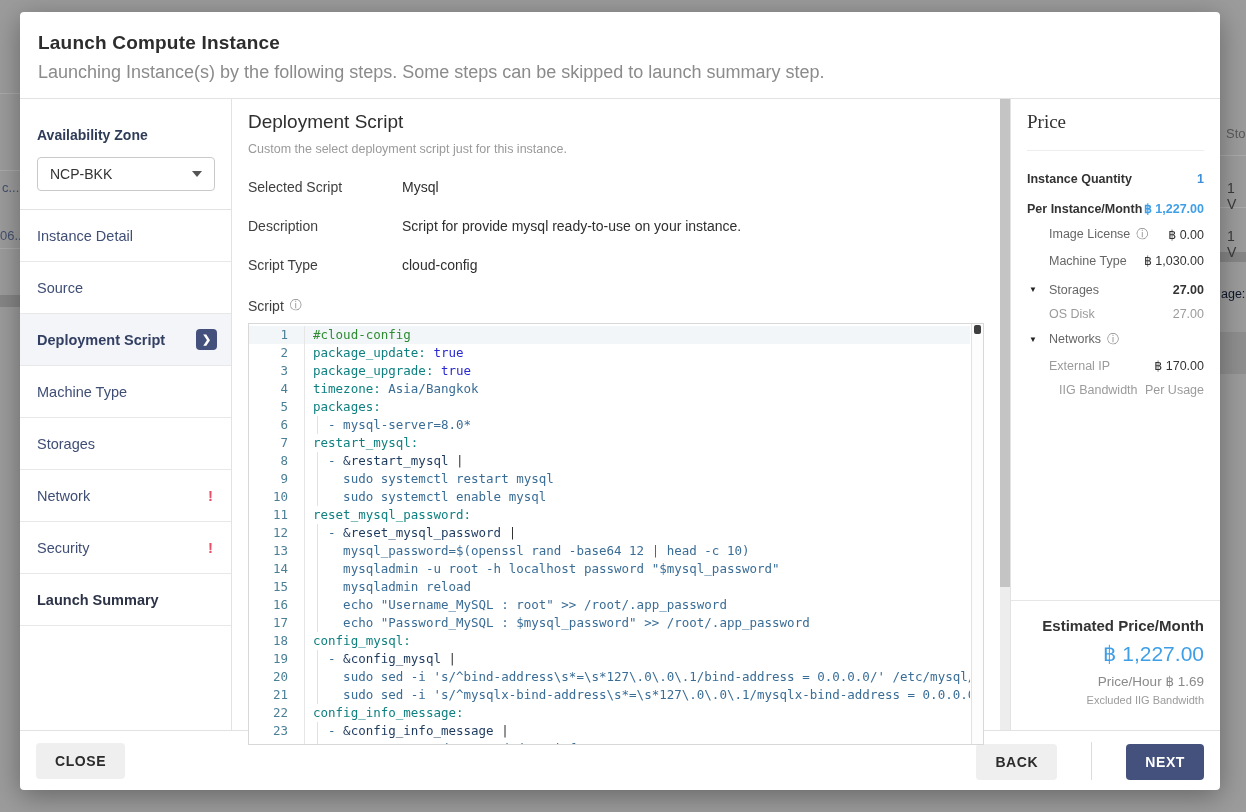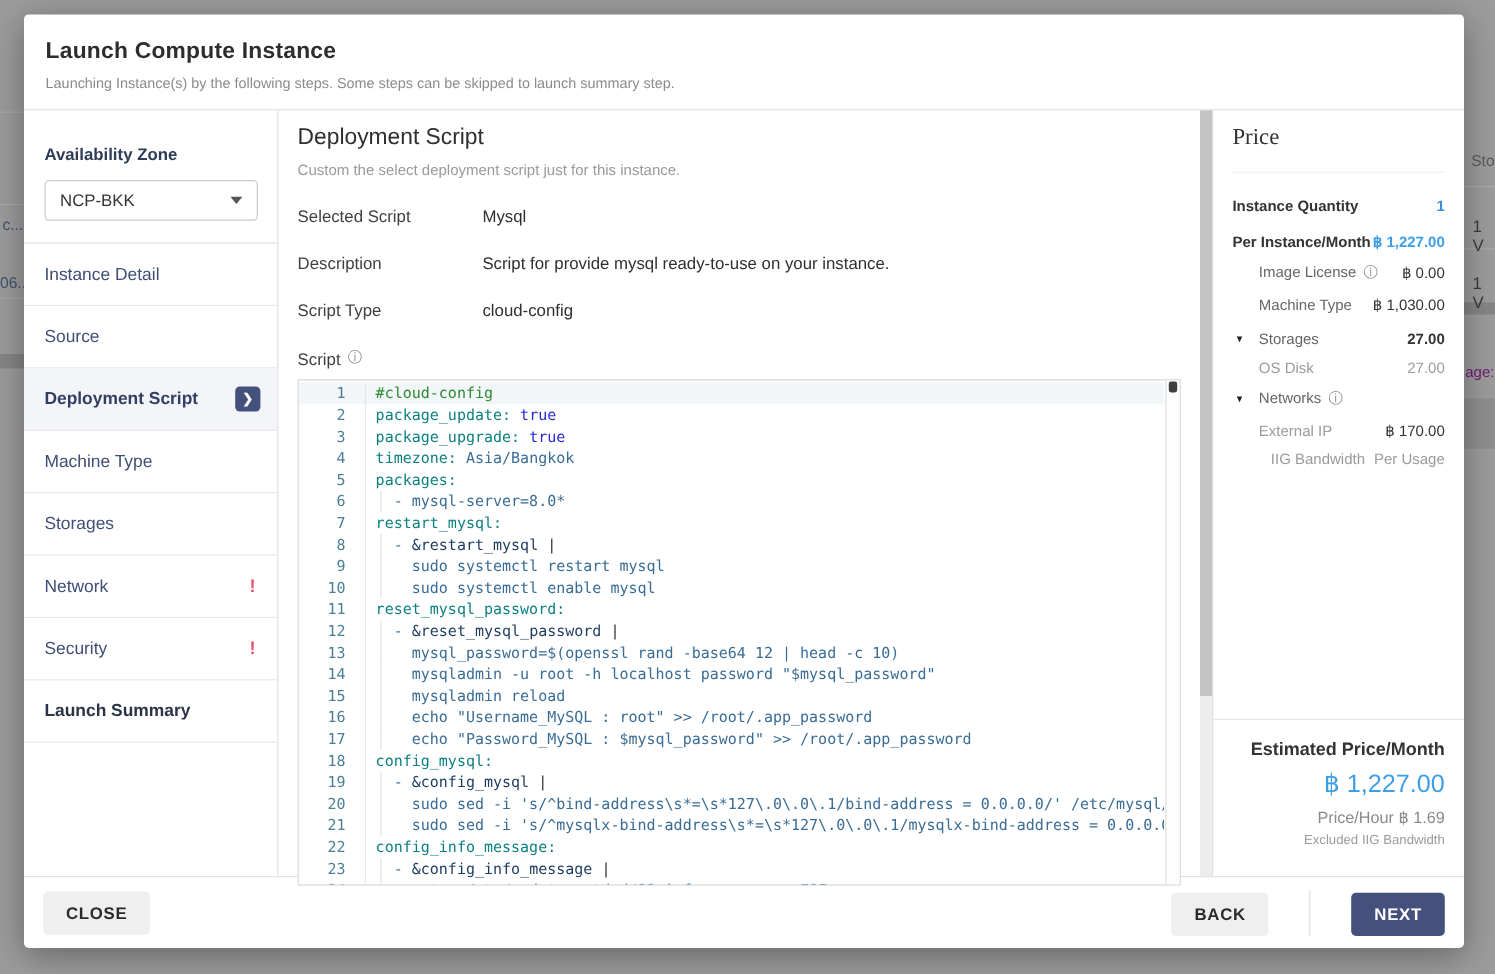--- a/index.html
+++ b/index.html
@@ -11,21 +11,21 @@
   .frag-line { position:absolute; background:#ababab; height:1px; }
   .frag-band { position:absolute; background:#868686; }
 
   
   .modal { position:absolute; left:20px; top:12px; width:1200px; height:778px;
            background:#fff; border-radius:4px; box-shadow:0 6px 28px rgba(0,0,0,.35);
            display:flex; flex-direction:column; overflow:hidden; }
 
   .modal-header { padding:20px 18px 15px 18px; }
   .modal-title { font-size:19px; font-weight:700; color:#2d2d2d; letter-spacing:.2px; }
-  .modal-subtitle { margin-top:8px; font-size:12px; color:#8b8b8b; }
+  .modal-subtitle { margin-top:8px; font-size:18px; color:#8b8b8b; }
 
   .modal-body { flex:1; display:flex; min-height:0; border-top:1px solid #e2e2e2; }
 
   
   .sidebar { width:212px; flex-shrink:0; border-right:1px solid #e2e2e2; }
   .az { padding:28px 16px 18px 17px; border-bottom:1px solid #e2e2e2; }
   .az-label { font-size:14px; font-weight:600; color:#2f3c57; }
   .az-select { margin-top:14px; height:34px; border:1px solid #c9c9c9; border-radius:4px;
                display:flex; align-items:center; padding:0 12px; font-size:14px; color:#333;
                justify-content:space-between; cursor:pointer; background:#fff; }
@@ -120,21 +120,21 @@
 <span class="frag" style="left:2px; top:180px;">c...</span>
 <span class="frag" style="left:0;  top:228px;">06...</span>
 
 <div class="frag-line" style="right:0; top:155px; width:26px;"></div>
 <div class="frag-line" style="right:0; top:207px; width:26px;"></div>
 <div class="frag-band" style="right:0; top:252px; width:26px; height:10px;"></div>
 <div class="frag-band" style="right:0; top:332px; width:26px; height:42px; background:#8f8f8f;"></div>
 <span class="frag" style="left:1226px; top:126px; color:#5a5a5a;">Sto</span>
 <span class="frag" style="left:1227px; top:180px; color:#3a3a3a; font-size:14px;">1 V</span>
 <span class="frag" style="left:1227px; top:228px; color:#3a3a3a; font-size:14px;">1 V</span>
-<span class="frag" style="left:1221px; top:303px; color:#701a75; font-size:12.5px;">age:</span>
+<span class="frag" style="left:1221px; top:287px; color:#0f172a; font-size:12.5px;">age:</span>
 
 <div class="modal">
 
   <div class="modal-header">
     <div class="modal-title">Launch Compute Instance</div>
     <div class="modal-subtitle">Launching Instance(s) by the following steps. Some steps can be skipped to launch summary step.</div>
   </div>
 
   <div class="modal-body">
 

